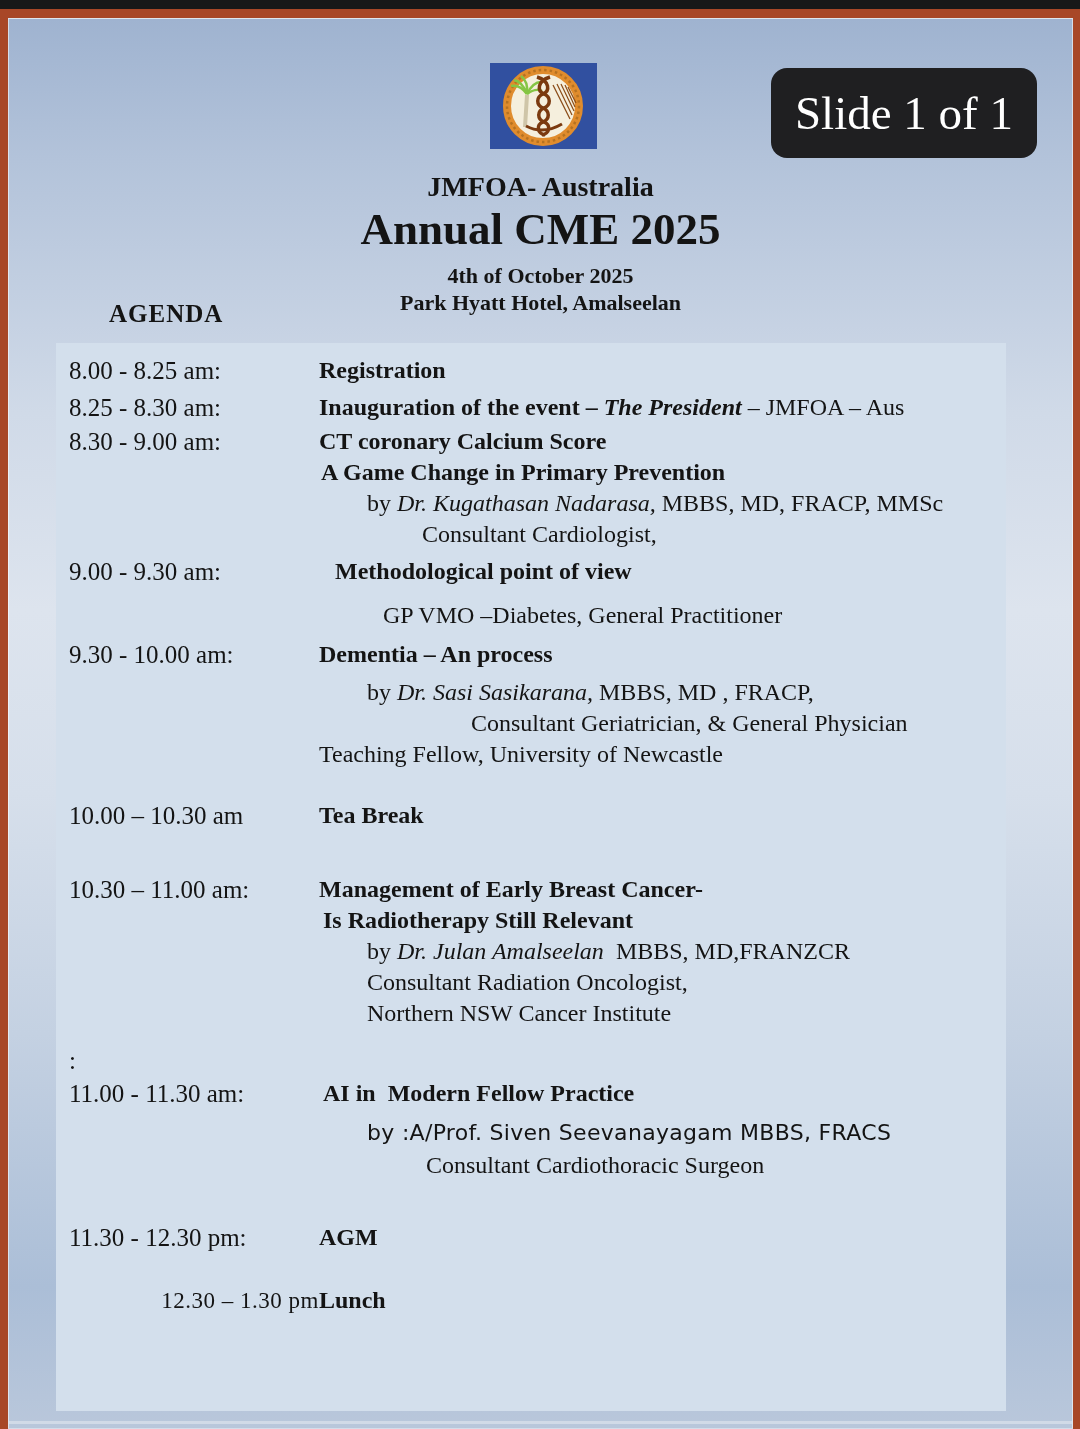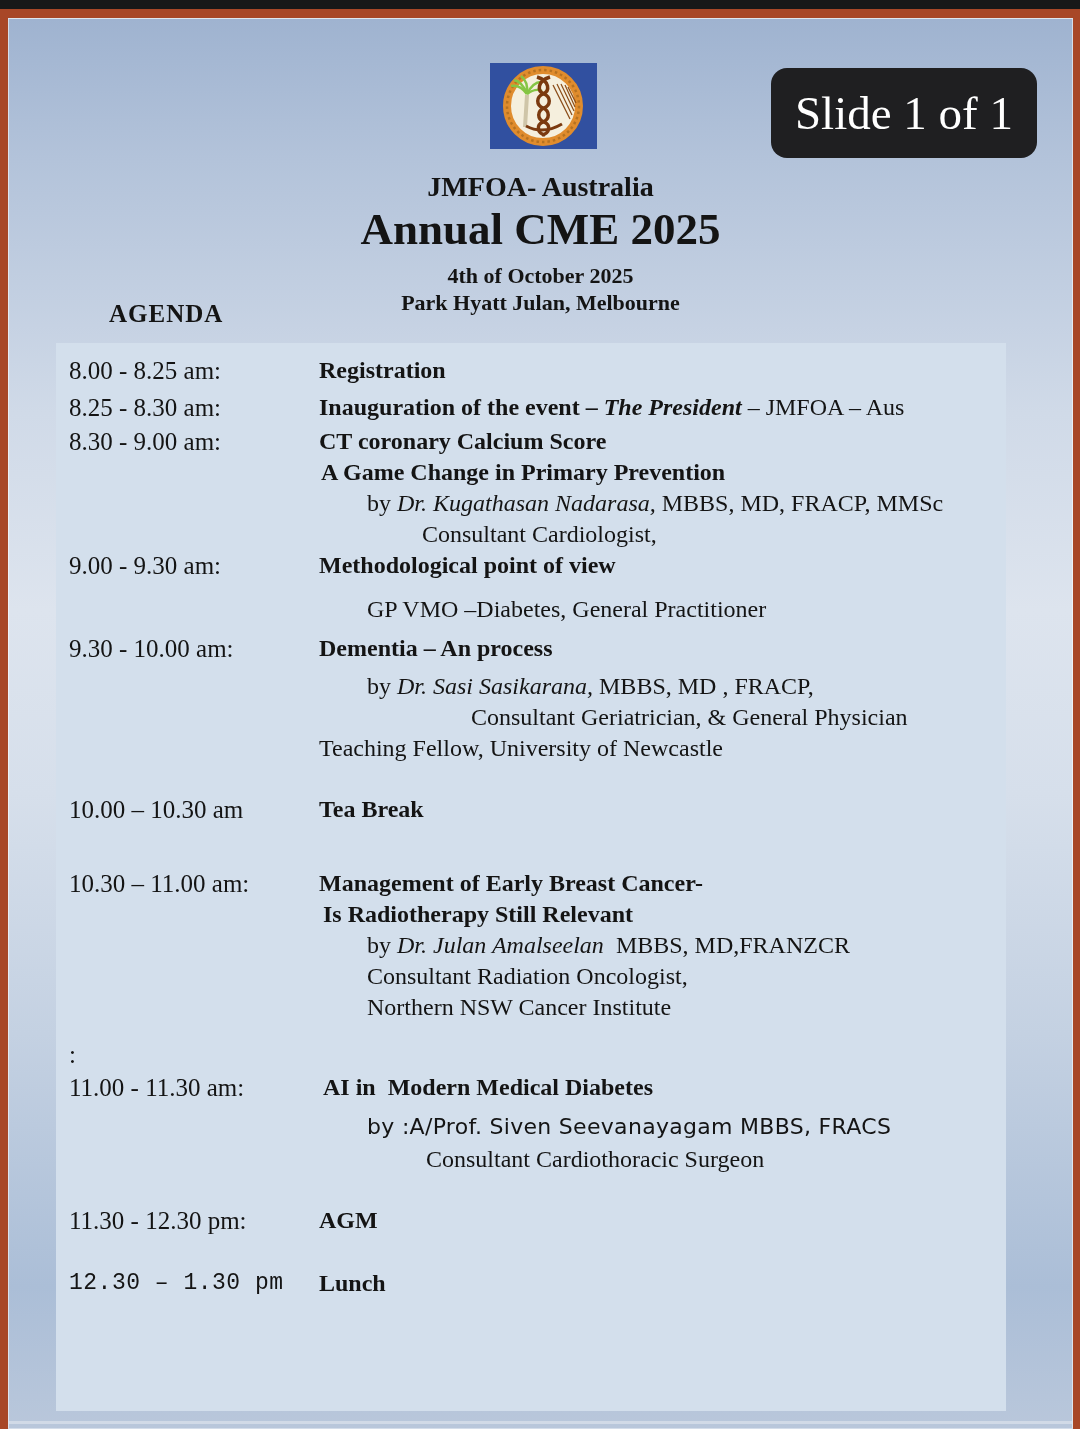--- a/index.html
+++ b/index.html
@@ -35,21 +35,21 @@
   .venue { position:absolute; top:271px; left:0; width:100%; text-align:center;
            font-weight:bold; font-size:22px; }
   .agenda-label { position:absolute; left:100px; top:281px; font-weight:bold;
            font-size:25px; letter-spacing:1px; }
 
   .panel { position:absolute; left:47px; top:324px; width:950px; height:1068px;
     background:var(--c-panel,#d3dfec); padding:12px 8px 0 13px; box-sizing:border-box;
     overflow:hidden; }
   .row { display:flex; align-items:flex-start; }
   .time { width:250px; flex:0 0 250px; font-size:25px; line-height:31px; }
-  .time.sans { font-family:Liberation Mono, monospace; font-size:23px; letter-spacing:.5px; }
+  .time.sans { font-family:Liberation Serif, serif; font-size:23px; letter-spacing:.5px;text-align:right; }
   .desc { flex:1; min-width:0; }
   .line { font-size:24px; line-height:31px; white-space:pre-wrap; }
   .sans-line { font-family:"DejaVu Sans",sans-serif; font-size:22px; letter-spacing:.3px; }
   .spread .line:not(:first-child) { margin-top:13px; }
   .s-b  { font-weight:bold; }
   .s-i  { font-style:italic; }
   .s-bi { font-weight:bold; font-style:italic; }
 </style>
 </head>
 <body>
@@ -87,21 +87,21 @@
       </svg>
     </div>
 
     <div class="badge">
       <span>Slide 1 of 1</span>
     </div>
 
     <div class="org">JMFOA- Australia</div>
     <div class="title">Annual CME 2025</div>
     <div class="date">4th of October 2025</div>
-    <div class="venue">Park Hyatt Julan, Melbourne</div>
+    <div class="venue">Park Hyatt Hotel, Amalseelan</div>
 
     <div class="agenda-label">AGENDA</div>
 
     <div class="panel">
       <div id="agenda-rows">
           <div class="row">
             <div class="time">8.00 - 8.25 am:</div>
             <div class="desc">
               <div class="line"><span class="s-b">Registration</span></div>
             </div>
@@ -114,21 +114,21 @@
           </div>
           <div class="row" style="margin-top: 3px;">
             <div class="time">8.30 - 9.00 am:</div>
             <div class="desc">
               <div class="line"><span class="s-b">CT coronary Calcium Score</span></div>
               <div class="line" style="padding-left: 2px;"><span class="s-b">A Game Change in Primary Prevention</span></div>
               <div class="line" style="padding-left: 48px;"><span class="s-r">by </span><span class="s-i">Dr. Kugathasan Nadarasa,</span><span class="s-r"> MBBS, MD, FRACP, MMSc</span></div>
               <div class="line" style="padding-left: 103px;"><span class="s-r">Consultant Cardiologist,</span></div>
             </div>
           </div>
-          <div class="row" style="">
+          <div class="row" style="margin-top: 6px; gap: 16px;">
             <div class="time">9.00 - 9.30 am:</div>
             <div class="desc spread">
               <div class="line"><span class="s-b">Methodological point of view</span></div>
               <div class="line" style="padding-left: 48px;"><span class="s-r">GP VMO –Diabetes, General Practitioner</span></div>
             </div>
           </div>
           <div class="row" style="margin-top: 8px;">
             <div class="time">9.30 - 10.00 am:</div>
             <div class="desc">
               <div class="line"><span class="s-b">Dementia – An process</span></div>
@@ -153,26 +153,26 @@
               <div class="line" style="padding-left: 48px;"><span class="s-r">Northern NSW Cancer Institute</span></div>
             </div>
           </div>
           <div class="row" style="margin-top: 16px;">
             <div class="time">:</div>
             <div class="desc"></div>
           </div>
           <div class="row" style="margin-top: 2px;">
             <div class="time">11.00 - 11.30 am:</div>
             <div class="desc">
-              <div class="line" style="padding-left: 4px;"><span class="s-b">AI in  Modern Medical Diabetes</span></div>
+              <div class="line" style="padding-left: 4px;"><span class="s-b">AI in  Modern Fellow Practice</span></div>
               <div class="line sans-line" style="padding-left: 48px; margin-top: 8px;"><span class="s-r">by :A/Prof. Siven Seevanayagam MBBS, FRACS</span></div>
               <div class="line" style="padding-left: 107px; margin-top: 2px;"><span class="s-r">Consultant Cardiothoracic Surgeon</span></div>
             </div>
           </div>
-          <div class="row" style="margin-top: 30px; justify-content: space-between;">
+          <div class="row" style="margin-top: 41px; justify-content: space-between;">
             <div class="time">11.30 - 12.30 pm:</div>
             <div class="desc">
               <div class="line"><span class="s-b">AGM</span></div>
             </div>
           </div>
           <div class="row" style="margin-top: 32px;">
             <div class="time sans">12.30 – 1.30 pm</div>
             <div class="desc">
               <div class="line"><span class="s-b">Lunch</span></div>
             </div>

